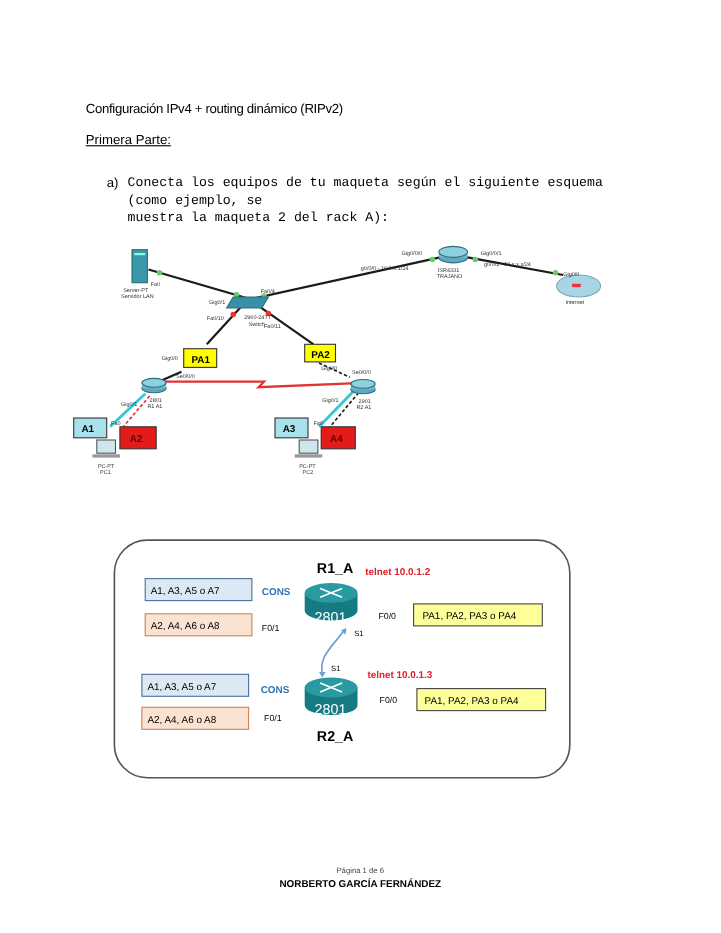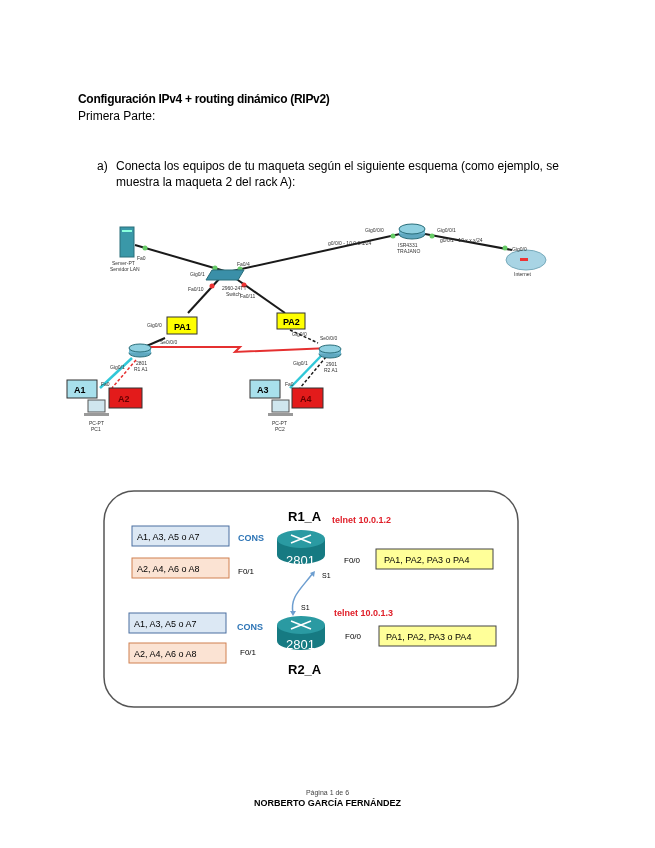--- a/index.html
+++ b/index.html
@@ -1,22 +1,22 @@
 <!DOCTYPE html>
 <html><head>
 <meta charset="utf-8">
 <style>
   html,body{margin:0;padding:0;background:#ffffff;}
   body{width:655px;height:848px;position:relative;overflow:hidden;font-family:"Liberation Sans",sans-serif;color:#000;}
   .abs{position:absolute;}
-  .title{left:78px;top:92px;font-size:12px;font-weight:bold;letter-spacing:-0.3px;}
-  .subtitle{left:78px;top:109px;font-size:12px;}
+  .title{left:78px;top:92px;font-size:12px;font-weight:normal;letter-spacing:-0.3px;}
+  .subtitle{left:78px;top:120px;font-size:12px;text-decoration:underline;}
   .item{left:97px;top:158px;font-size:12px;line-height:16px;width:470px;}
   .item .lbl{position:absolute;left:0;top:0;}
-  .item .txt{position:absolute;left:19px;top:0;width:450px;}
+  .item .txt{position:absolute;left:19px;top:0;width:450px;font-family:Liberation Mono, monospace;}
   .footer1{left:0;width:655px;top:789px;text-align:center;font-size:7px;color:#444;}
   .footer2{left:0;width:655px;top:798px;text-align:center;font-size:9px;font-weight:bold;}
   .tiny{font-size:5px;fill:#333;font-family:"Liberation Sans",sans-serif;}
   .lab{font-family:"Liberation Sans",sans-serif;}
 </style>
 </head>
 <body>
 
 <div class="abs title">Configuración IPv4 + routing dinámico (RIPv2)</div>
 <div class="abs subtitle">Primera Parte:</div>

